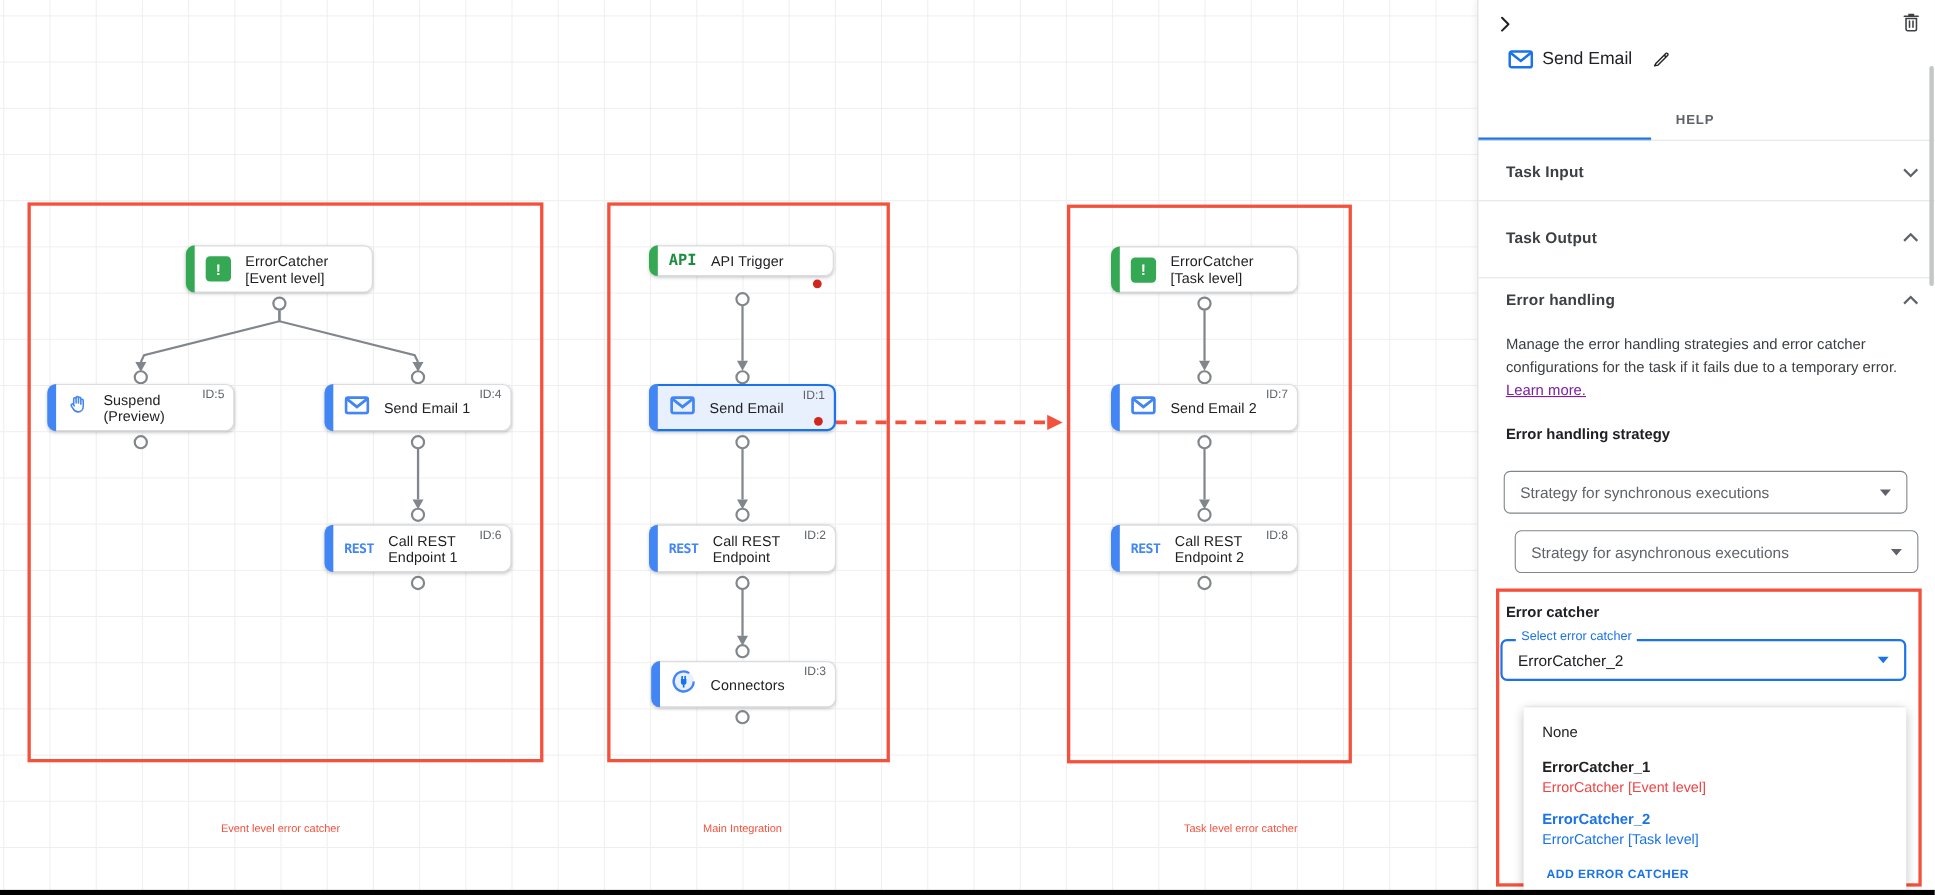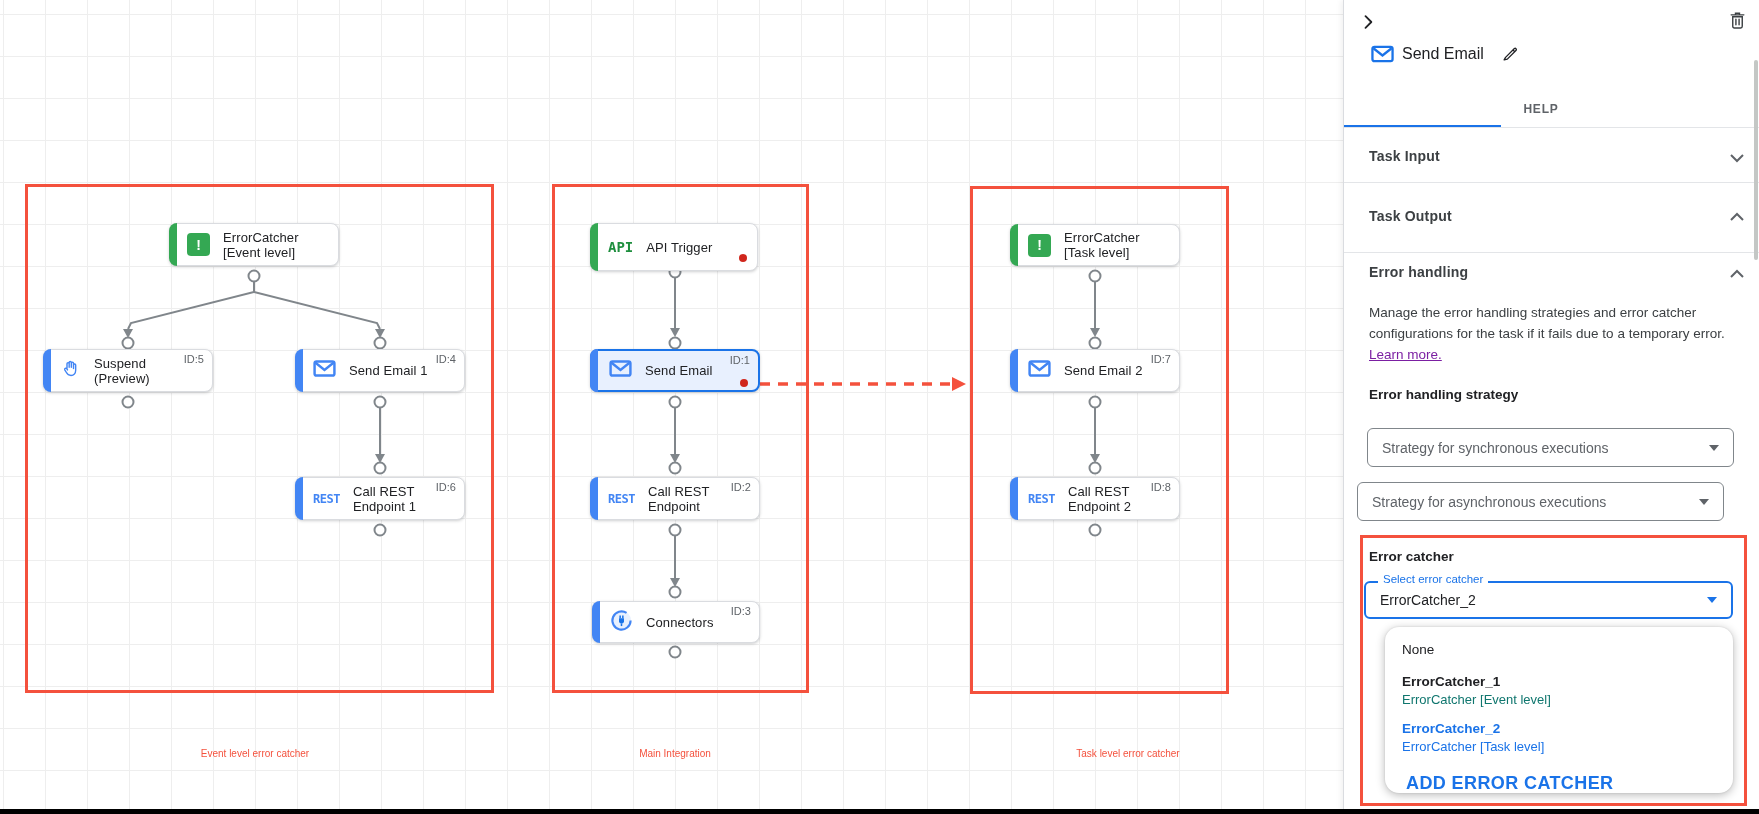--- a/index.html
+++ b/index.html
@@ -45,27 +45,27 @@
   .dropdown{position:absolute;width:367px;height:39px;border:1px solid #80868b;border-radius:6px;box-sizing:border-box;
     display:flex;align-items:center;padding:0 14px;justify-content:space-between;background:#fff;cursor:pointer;}
   .dropdown .ph{font-size:14px;color:#5f6368;}
   .caret{width:0;height:0;border-left:5px solid transparent;border-right:5px solid transparent;border-top:6px solid #5f6368;}
   .caret.blue{border-top-color:#1a73e8;}
   #red-outline{position:absolute;border:3px solid #f4513d;box-sizing:border-box;}
   #select-ec{position:absolute;border:2px solid #1a73e8;border-radius:6px;box-sizing:border-box;background:#fff;
     display:flex;align-items:center;justify-content:space-between;padding:0 14px;cursor:pointer;}
   #select-ec .val{font-size:14px;color:#202124;}
   .float-label{position:absolute;font-size:11.5px;color:#1a73e8;background:#fff;padding:0 5px;z-index:6;}
-  #menu{position:absolute;background:#fff;border-radius:14px;box-shadow:0 2px 10px rgba(0,0,0,.28),0 0 2px rgba(0,0,0,.12);z-index:7;}
+  #menu{position:absolute;background:#fff;border-radius:0;box-shadow:0 2px 10px rgba(0,0,0,.28),0 0 2px rgba(0,0,0,.12);z-index:7;margin-top:16px;}
   .menu-item{cursor:pointer;}
   .mi-main{font-size:13.5px;color:#202124;font-weight:700;}
   .mi-plain{font-size:13.5px;color:#202124;}
-  .mi-desc{font-size:13px;color:#0f766e;}
+  .mi-desc{font-size:13px;color:#ef4444;}
   .mi-main.sel,.mi-desc.sel{color:#1a73e8;}
-  .add-btn{font-size:18px;font-weight:700;color:#1a73e8;letter-spacing:.4px;cursor:pointer;}
+  .add-btn{font-size:11px;font-weight:700;color:#1a73e8;letter-spacing:.4px;cursor:pointer;}
   #scroll-thumb{position:absolute;right:1px;width:4px;background:#c4c7c5;border-radius:2px;}
   #bottom-bar{position:absolute;left:0;bottom:0;width:1759px;height:5px;background:#000;z-index:9;}
 </style>
 </head>
 <body>
 
 <div id="stage">
 
   <div id="canvas">
 
@@ -156,21 +156,21 @@
     </div>
 
     <div class="node" style="left:295px;top:477px;width:170px;height:43px;">
       <span class="bar blue"></span>
       <span class="txt-icon rest">REST</span>
       <span class="label"><span>Call REST</span><br>
         <span>Endpoint 1</span></span>
       <span class="idtag">ID:6</span>
     </div>
 
-    <div class="node" style="left:590px;top:223px;width:168px;height:48px;">
+    <div class="node" style="left:590px;top:223px;width:168px;height:28px;">
       <span class="bar green"></span>
       <span class="txt-icon api">API</span>
       <span class="label">API Trigger</span>
     </div>
     <span class="reddot" style="left:739px;top:254px;"></span>
 
     <div class="node selected" style="left:590px;top:349px;width:170px;height:43px;">
       <span class="bar blue"></span>
       <span>
         <svg width="23" height="17" viewBox="0 0 24 18">
@@ -293,21 +293,21 @@
       <a class="learnmore">Learn more.</a>
     </div>
 
     <div class="p-abs bold-label" style="left:25px;top:387px;">Error handling strategy</div>
 
     <div class="dropdown" style="left:23px;top:428px;">
       <span class="ph">Strategy for synchronous executions</span>
       <span class="caret"></span>
     </div>
 
-    <div class="dropdown" style="left:13px;top:482px;">
+    <div class="dropdown" style="left:33px;top:482px;">
       <span class="ph">Strategy for asynchronous executions</span>
       <span class="caret"></span>
     </div>
 
     <div id="red-outline" style="left:16px;top:535px;width:387px;height:271px;"></div>
 
     <div class="p-abs bold-label" style="left:25px;top:549px;">Error catcher</div>
 
     <span class="float-label" style="left:34px;top:573px;">Select error catcher</span>
     <div id="select-ec" style="left:20px;top:581px;width:369px;height:38px;">

